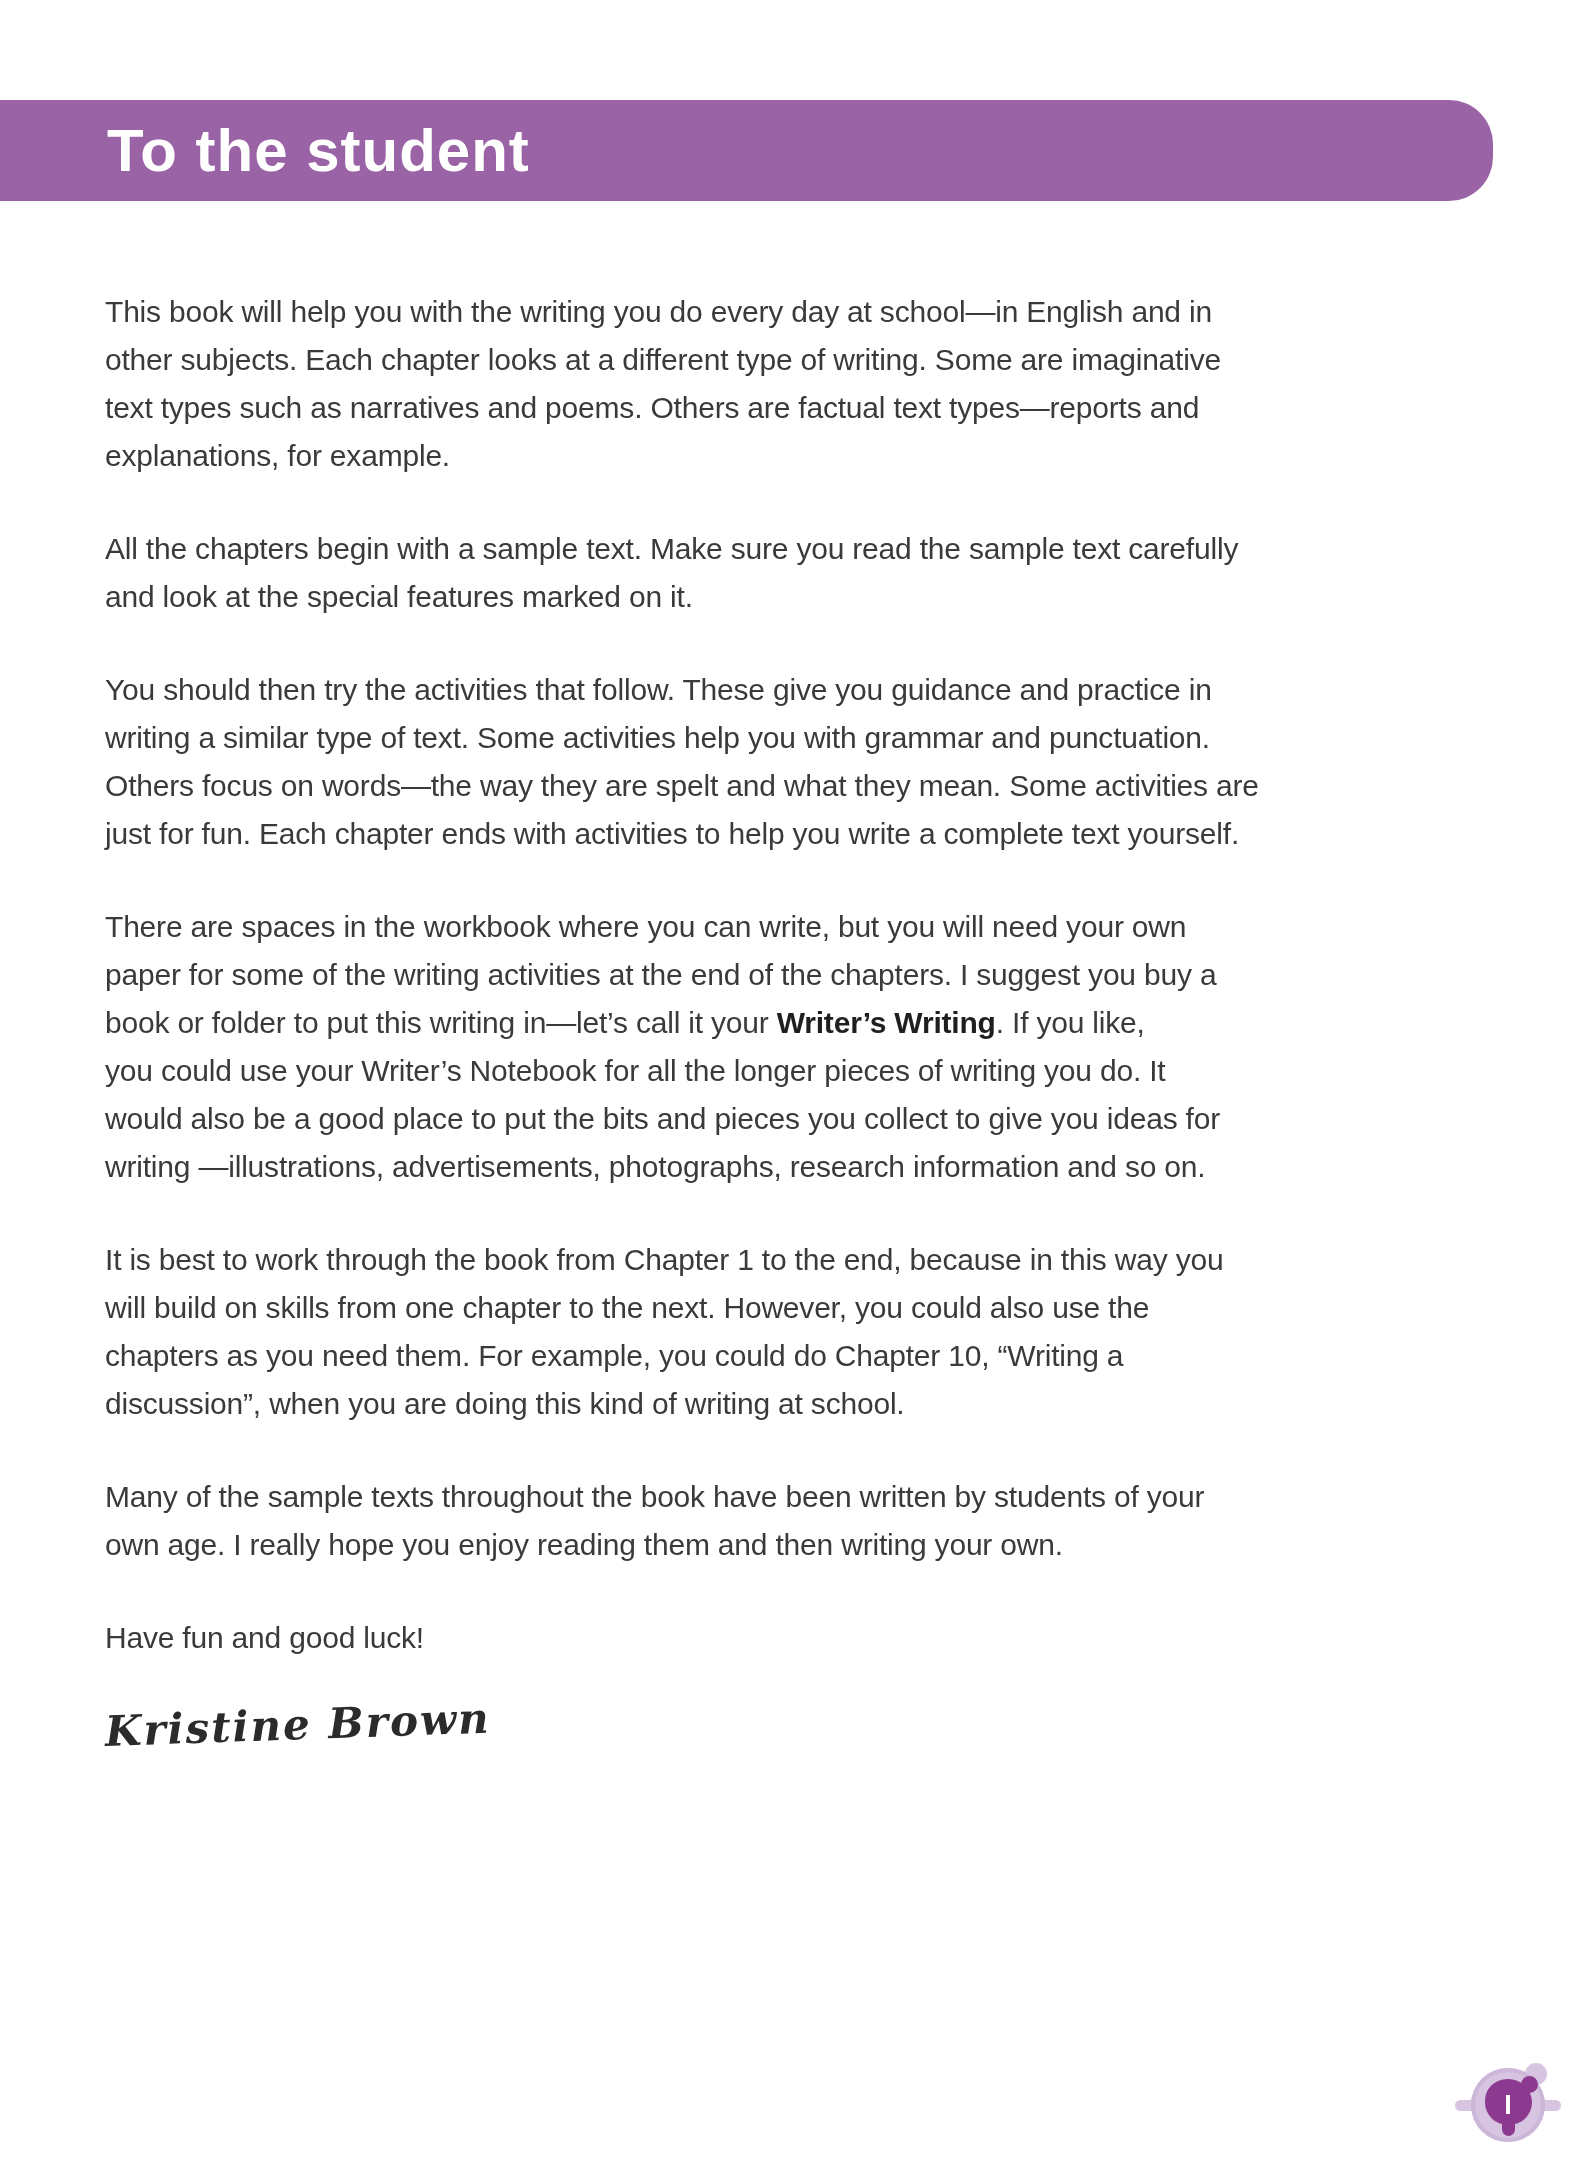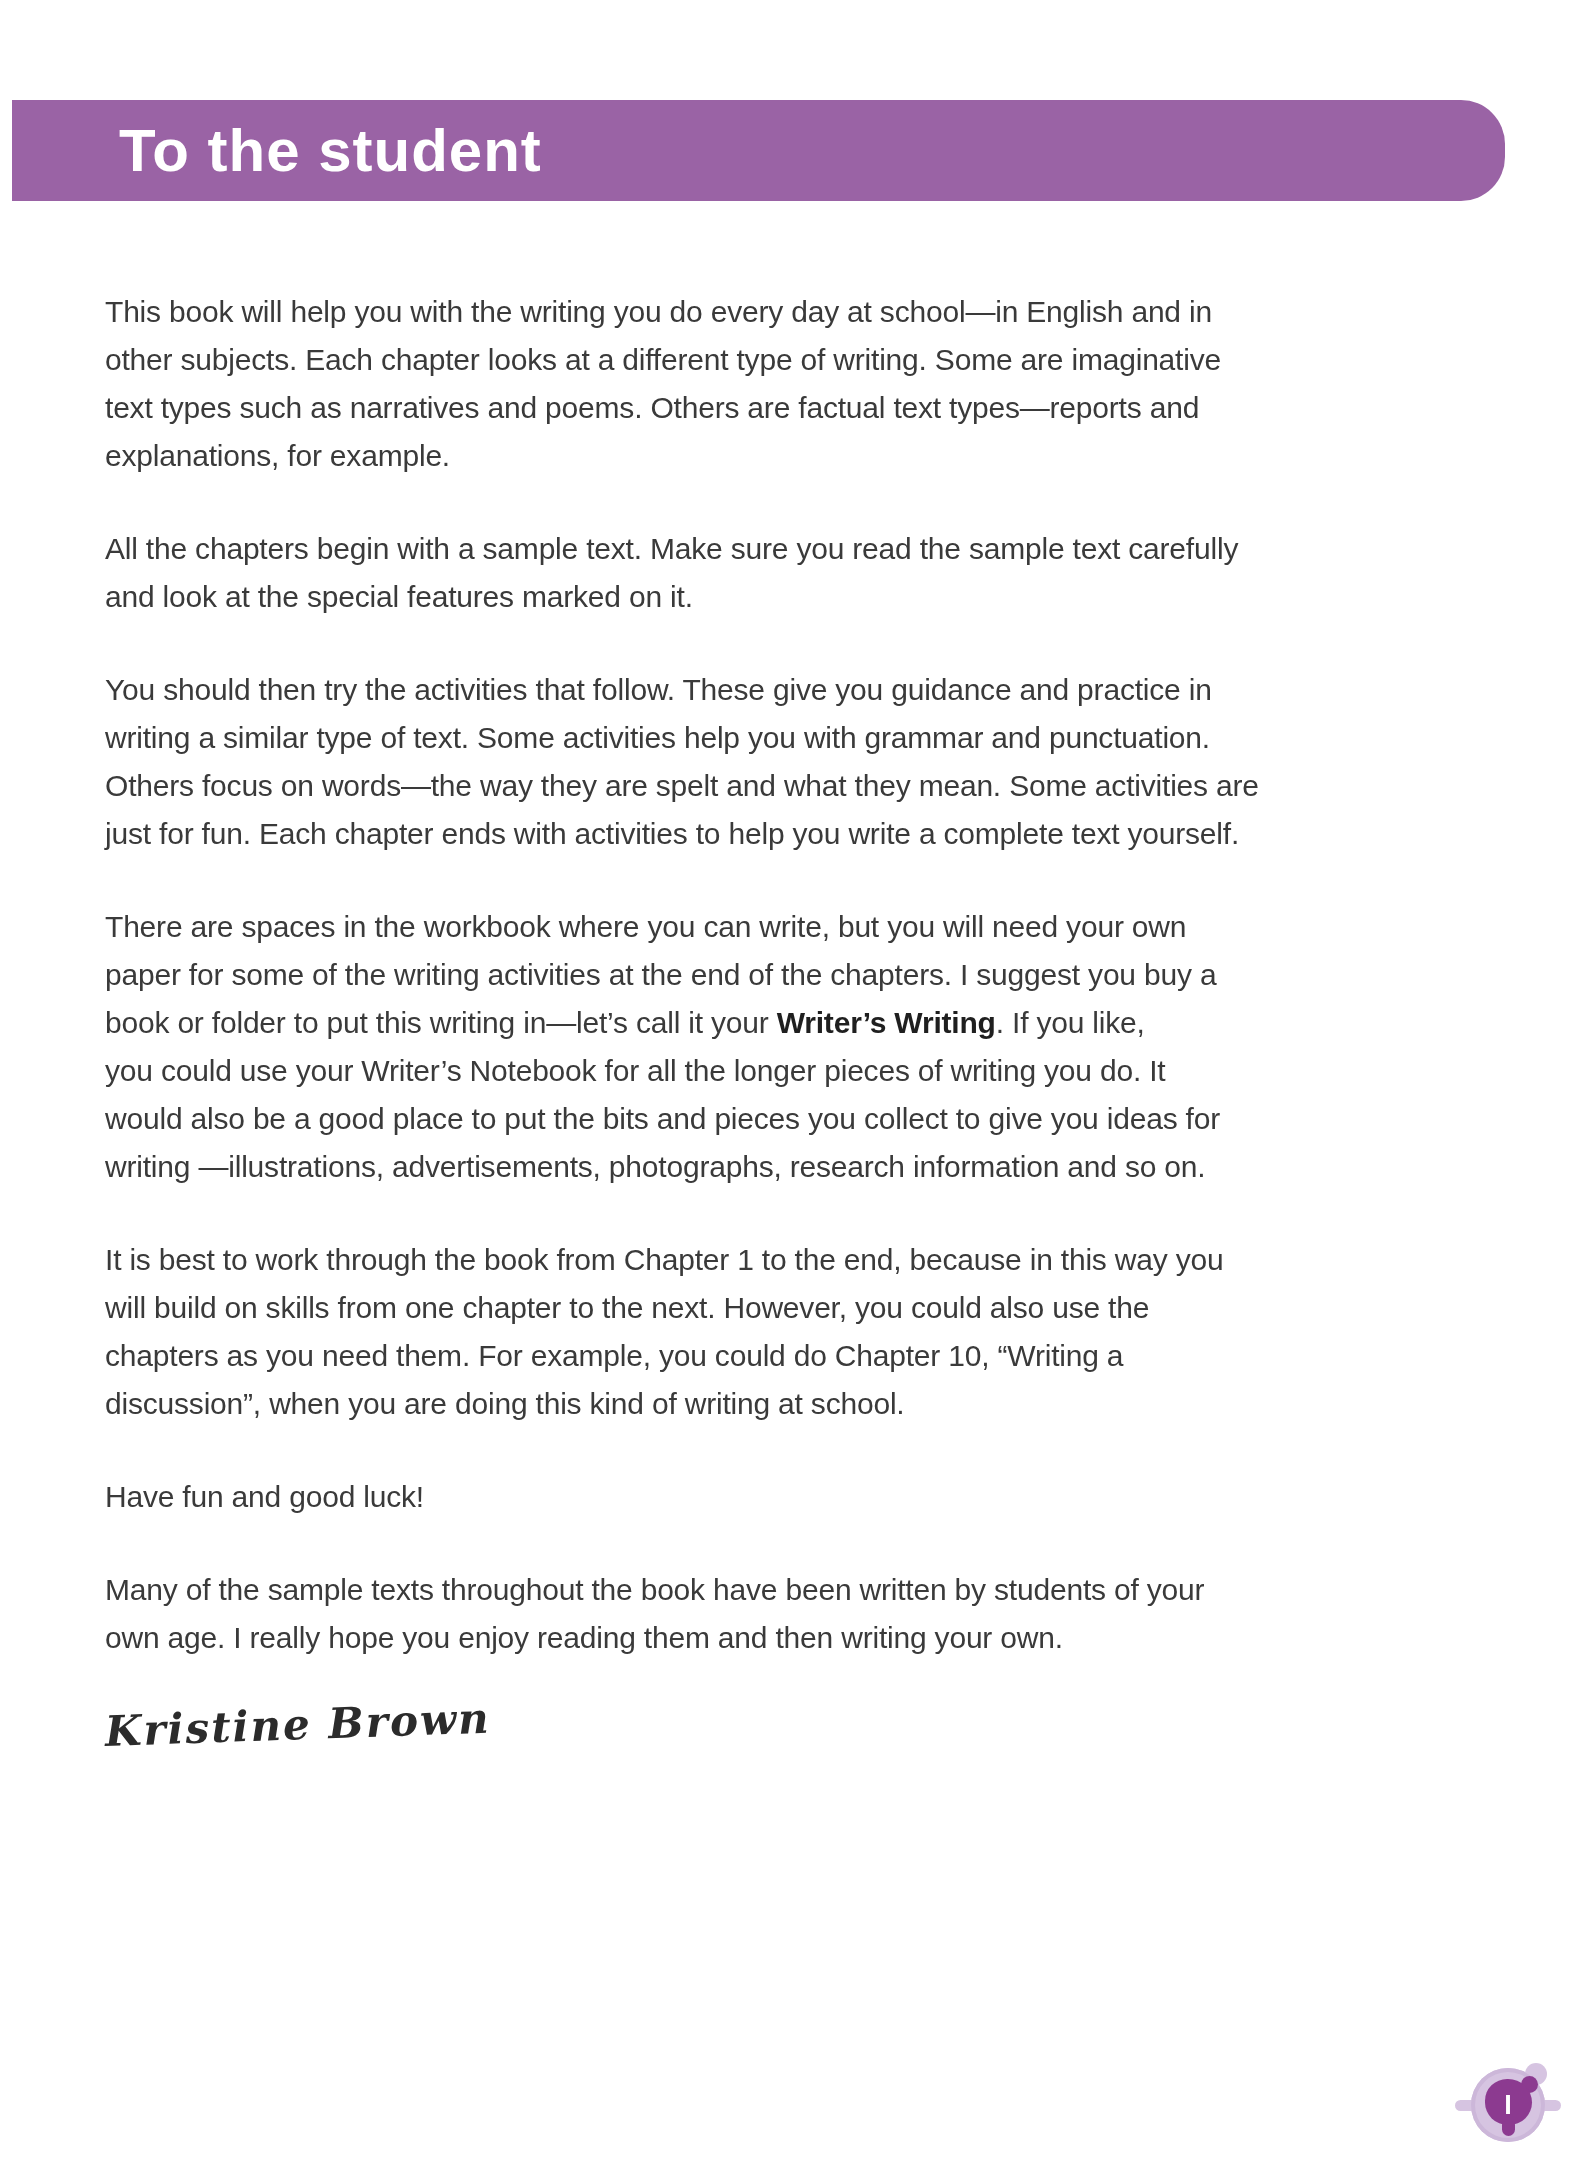--- a/index.html
+++ b/index.html
@@ -10,21 +10,21 @@
   body {
     width: 1587px;
     height: 2181px;
     position: relative;
     font-family: "Liberation Sans", sans-serif;
     overflow: hidden;
   }
   
   .banner {
     position: absolute;
-    left: 12px;
+    left: 0;
     top: 100px;
     width: 1493px;
     height: 101px;
     background: #9a63a5;
     border-radius: 0 44px 44px 0;
   }
   .banner h1 {
     margin: 0;
     padding-left: 107px;
     line-height: 101px;
@@ -164,23 +164,23 @@
   <p><span>There are spaces in the workbook where you can write, but you will need your own
 paper for some of the writing activities at the end of the chapters. I suggest you buy a
 book or folder to put this writing in—let’s call it your </span><strong>Writer’s Writing</strong><span>. If you like,
 you could use your Writer’s Notebook for all the longer pieces of writing you do. It
 would also be a good place to put the bits and pieces you collect to give you ideas for
 writing —illustrations, advertisements, photographs, research information and so on.</span></p>
   <p>It is best to work through the book from Chapter 1 to the end, because in this way you
 will build on skills from one chapter to the next. However, you could also use the
 chapters as you need them. For example, you could do Chapter 10, “Writing a
 discussion”, when you are doing this kind of writing at school.</p>
-  <p>Have fun and good luck!</p>
   <p>Many of the sample texts throughout the book have been written by students of your
 own age. I really hope you enjoy reading them and then writing your own.</p>
+  <p>Have fun and good luck!</p>
   <div class="signature">Kristine Brown</div>
 </main>
 
 <div class="badge">
   <span class="stub-left"></span>
   <span class="stub-right"></span>
   <span class="bump"></span>
   <span class="shell"></span>
   <span class="bug-head"></span>
   <span class="bug-body"></span>

